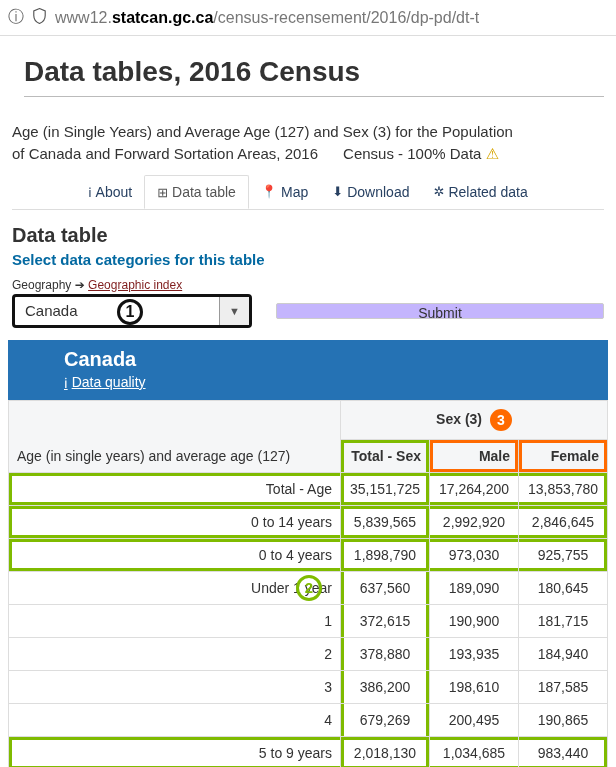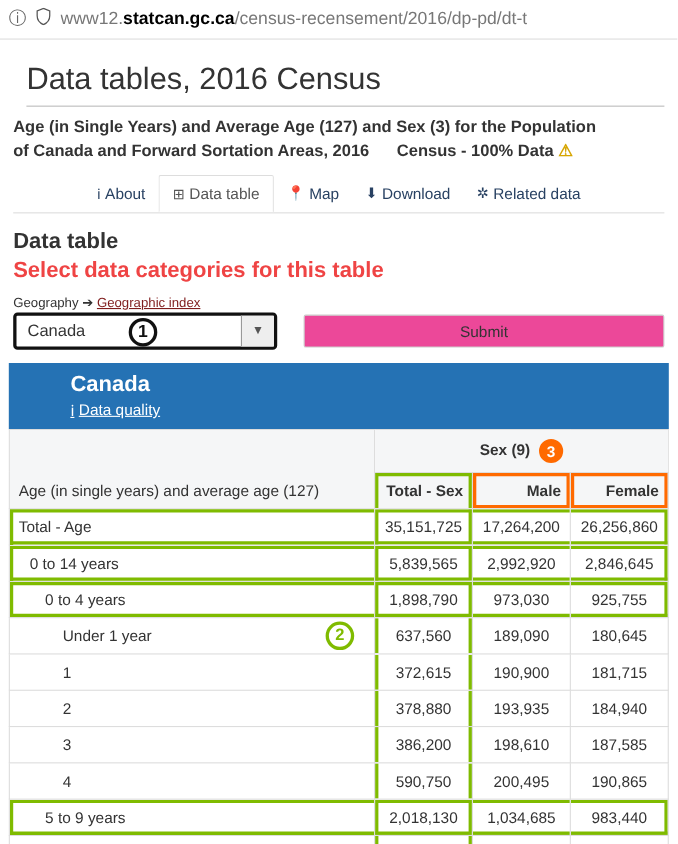--- a/index.html
+++ b/index.html
@@ -22,28 +22,28 @@
   }
   .url-bar .icon {
     margin-right: 8px;
     font-size: 16px;
     color: #666;
   }
   .url-text { white-space: nowrap; overflow: hidden; }
   .url-text b { color: #000000; font-weight: 600; }
   h1.page-title {
     font-size: 28px;
-    font-weight: 400;
-    margin: 20px 12px 8px 24px;
+    font-weight: 700;
+    margin: 20px 12px 24px 24px;
     border-bottom: 1px solid #bbb;
     padding-bottom: 8px;
   }
   .subtitle {
     font-size: 15px;
-    font-weight: 700;
+    font-weight: 400;
     margin: 8px 12px 10px 12px;
     line-height: 1.45;
   }
   .subtitle .warn { color: #d6a500; }
   ul.nav-tabs {
     list-style: none;
     padding: 0;
     margin: 0 12px 14px 12px;
     display: flex;
     align-items: center;
@@ -67,23 +67,23 @@
     margin-bottom: -1px;
     background: #fff;
   }
   ul.nav-tabs li .ticon { font-size: 13px; }
   h2.section-title {
     font-size: 20px;
     font-weight: 700;
     margin: 6px 12px 4px 12px;
   }
   .select-link {
-    color: #ef4444;
-    font-weight: 700;
-    font-size: 20px;
+    color: #0369a1;
+    font-weight: 700;
+    font-size: 15px;
     margin: 0 12px 10px 12px;
     cursor: pointer;
   }
   .geo-line {
     font-size: 12px;
     margin: 4px 12px 2px 12px;
   }
   .geo-line a { color: #7f1d1d; text-decoration: underline; cursor: pointer; }
   .form-row {
     display: flex;
@@ -122,22 +122,22 @@
     border-radius: 50%;
     display: flex;
     align-items: center;
     justify-content: center;
     font-weight: 700;
     pointer-events: none;
   }
   .m1 { width: 26px; height: 26px; border: 3px solid #111; left: 102px; top: 2px; color:#111; font-size:16px;}
   .submit-btn {
     flex: 1;
-    height: 30px;
-    background: #ec4899;
+    height: 16px;
+    background: #c4b5fd;
     border: 1px solid #ccc;
     border-radius: 2px;
     font-size: 14px;
     color: #333;
     cursor: pointer;
   }
   .table-wrap { margin: 0 8px 0 8px; }
   .table-head {
     background: #2572b4;
     color: #fff;
@@ -173,21 +173,21 @@
     vertical-align: bottom;
     width: 332px;
     position: relative;
   }
   table.data th.sex-group {
     text-align: center;
     font-weight: 700;
     position: relative;
   }
   table.data th.col { text-align: right; font-weight: 700; }
-  table.data td.label { text-align: left; }
+  table.data td.label { text-align: right; }
   table.data td.num { text-align: center; }
   .ind1 { padding-left: 18px !important; }
   .ind2 { padding-left: 32px !important; }
   .ind3 { padding-left: 48px !important; }
   .m2 {
     width: 26px; height: 26px; border: 3px solid #7fbb00;
     color:#7fbb00; font-size:15px;
     right: 18px; top: 50%; transform: translateY(-50%);
   }
   .m3 {
@@ -276,36 +276,36 @@
     <div class="dq">
       <span>ℹ</span>
       <span>Data quality</span>
     </div>
   </div>
   <table class="data">
     <thead>
       <tr>
         <th rowspan="2" class="age-col">Age (in single years) and average age (127)</th>
         <th colspan="3" class="sex-group">
-          <span>Sex (9)</span>
+          <span>Sex (3)</span>
           <span class="marker m3">3</span>
         </th>
       </tr>
       <tr>
         <th class="col hl-green-top">Total - Sex</th>
         <th class="col hl-orange">Male</th>
         <th class="col hl-orange">Female</th>
       </tr>
     </thead>
     <tbody id="tbody">
         <tr class="hl-row">
           <td class="label rel ">Total - Age</td>
           <td class="num hl-green-col">35,151,725</td>
           <td class="num">17,264,200</td>
-          <td class="num">26,256,860</td>
+          <td class="num">13,853,780</td>
         </tr>
         <tr class="hl-row">
           <td class="label rel ind1">0 to 14 years</td>
           <td class="num hl-green-col">5,839,565</td>
           <td class="num">2,992,920</td>
           <td class="num">2,846,645</td>
         </tr>
         <tr class="hl-row">
           <td class="label rel ind2">0 to 4 years</td>
           <td class="num hl-green-col">1,898,790</td>
@@ -331,21 +331,21 @@
           <td class="num">184,940</td>
         </tr>
         <tr>
           <td class="label rel ind3">3</td>
           <td class="num hl-green-col">386,200</td>
           <td class="num">198,610</td>
           <td class="num">187,585</td>
         </tr>
         <tr>
           <td class="label rel ind3">4</td>
-          <td class="num hl-green-col">590,750</td>
+          <td class="num hl-green-col">679,269</td>
           <td class="num">200,495</td>
           <td class="num">190,865</td>
         </tr>
         <tr class="hl-row">
           <td class="label rel ind2">5 to 9 years</td>
           <td class="num hl-green-col">2,018,130</td>
           <td class="num">1,034,685</td>
           <td class="num">983,440</td>
         </tr>
         <tr>

